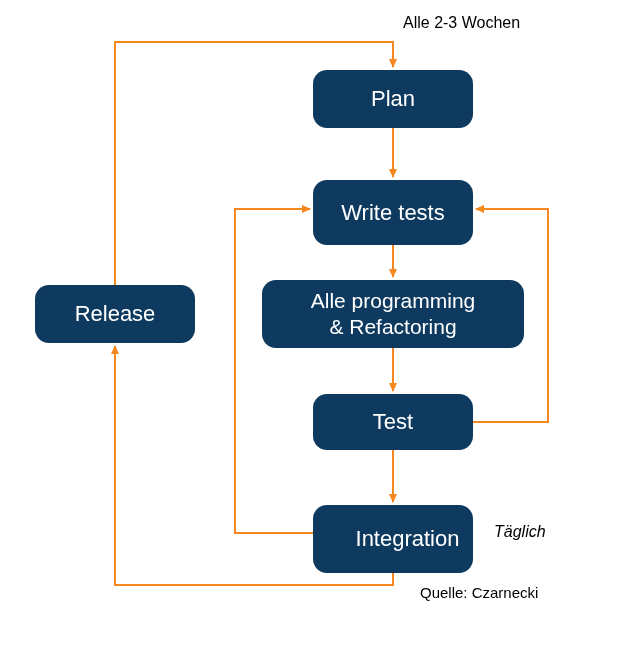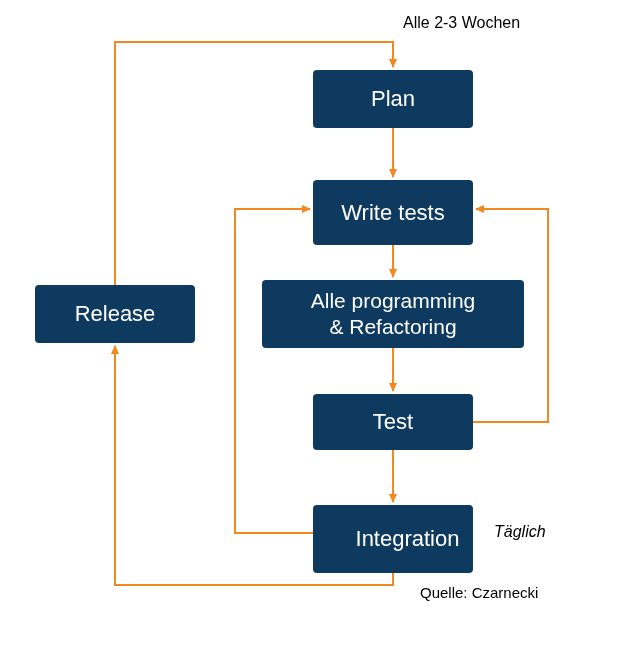--- a/index.html
+++ b/index.html
@@ -11,21 +11,21 @@
     position: relative;
     width: 623px;
     height: 645px;
     background: var(--background, #ffffff);
     overflow: hidden;
   }
   .node {
     position: absolute;
     background: var(--node-fill, #0e3a5f);
     color: var(--node-text, #ffffff);
-    border-radius: 4px;
+    border-radius: 14px;
     display: flex;
     flex-direction: column;
     align-items: center;
     justify-content: center;
     font-size: 22px;
     text-align: center;
     line-height: 1.25;
   }
   .node-plan        { left: 313px; top: 70px;  width: 160px; height: 58px; }
   .node-write-tests { left: 313px; top: 180px; width: 160px; height: 65px; }

